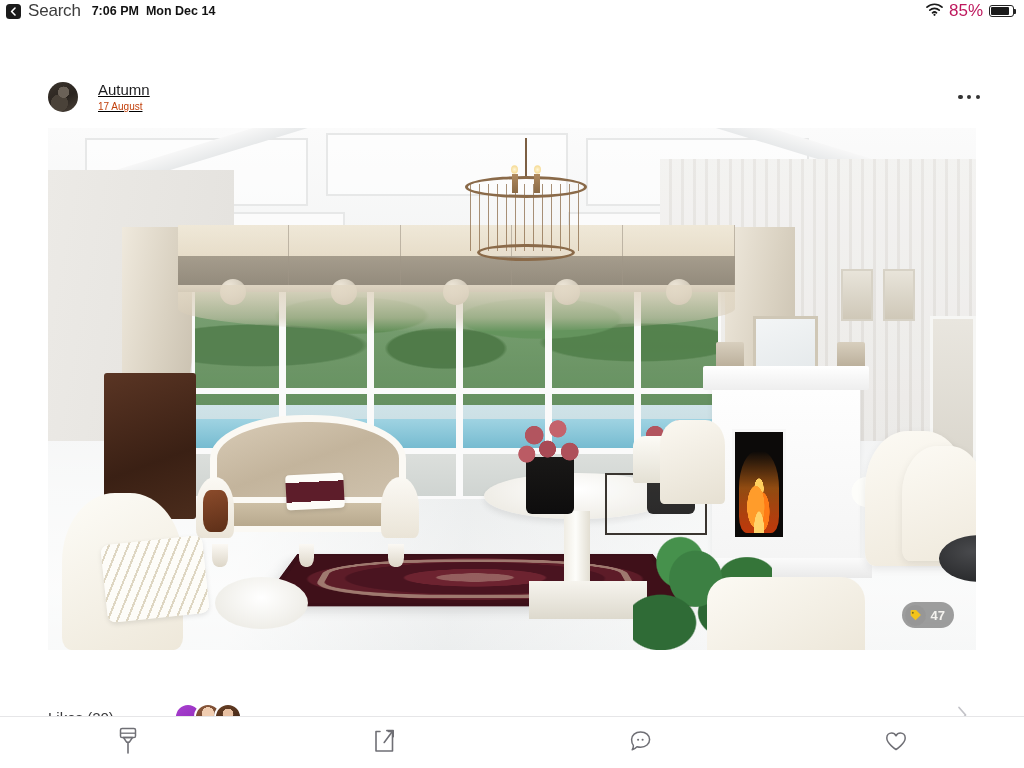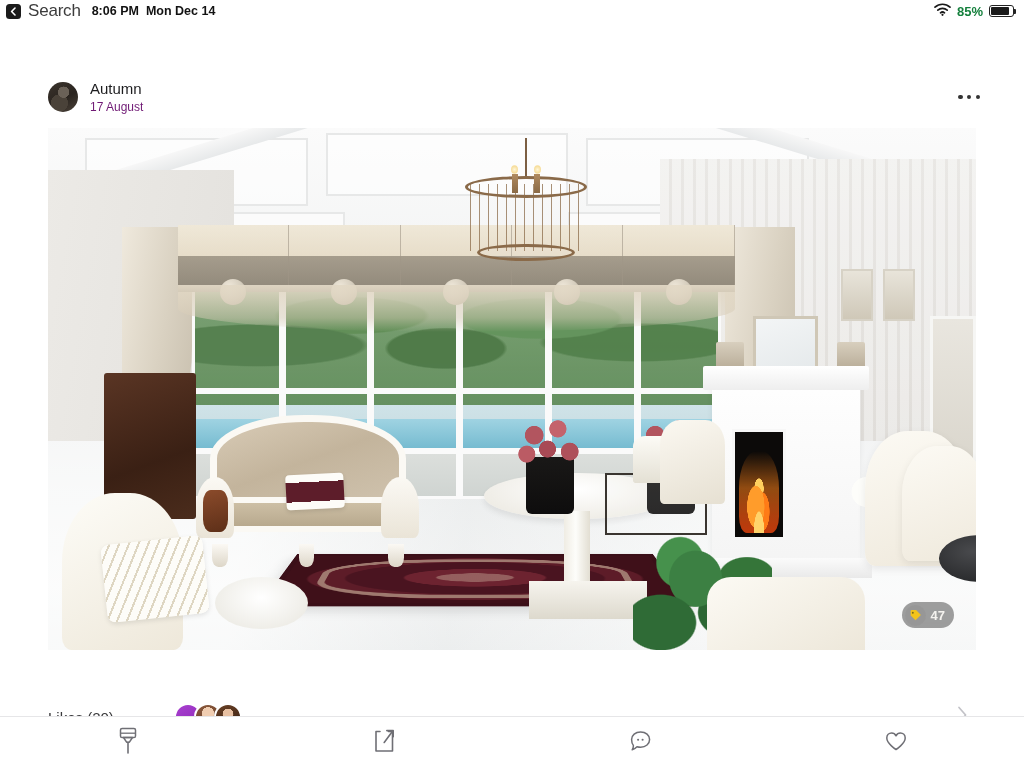--- a/index.html
+++ b/index.html
@@ -20,21 +20,21 @@
   .sb-left { display:flex; align-items:center; gap:7px; }
   .sb-back-chip {
     width:15px; height:15px; border-radius:3.5px; background:#1b1b1b;
     display:flex; align-items:center; justify-content:center; flex:0 0 auto;
   }
   .sb-back-chip svg { display:block; }
   .sb-search { font-size:17px; color:#3c3c3c; letter-spacing:-0.2px; font-weight:400; }
   .sb-time { font-size:12.5px; font-weight:700; color:#121212; margin-left:4px;}
   .sb-date { font-size:12.5px; font-weight:700; color:#121212; }
   .sb-right { margin-left:auto; display:flex; align-items:center; gap:6px; }
-  .sb-batt-pct { font-size:13px; font-weight:700; color:#15803d; }
+  .sb-batt-pct { font-size:17px; font-weight:400; color:#be185d; }
   .batt {
     width:25px; height:12px; border:1.4px solid #222; border-radius:3px;
     position:relative; display:flex; align-items:center; padding:1.3px;
   }
   .batt::after{
     content:""; position:absolute; right:-3.4px; top:3.2px;
     width:2px; height:5px; background:#222; border-radius:0 1px 1px 0;
   }
   .batt-fill{ height:100%; width:85%; background:#1a1a1a; border-radius:1px; }
 
@@ -63,23 +63,23 @@
     position:absolute; top:70px; left:0; width:1024px; height:54px;
     display:flex; align-items:center; padding:0 34px 0 48px;
   }
   .avatar{
     width:30px; height:30px; border-radius:50%; flex:0 0 auto;
     background:
       radial-gradient(circle at 52% 34%, #6a6157 0 22%, rgba(0,0,0,0) 23%),
       radial-gradient(circle at 38% 70%, #4a4239 0 30%, rgba(0,0,0,0) 31%),
       linear-gradient(150deg,#3a332c 0%,#2a241f 55%,#4b4239 100%);
   }
-  .author-meta{ margin-left:12px; line-height:1.22; }
+  .author-meta{ margin-left:20px; line-height:1.22;text-decoration:underline; }
   .author-name{ font-size:15px; color:#1d1d1f; }
-  .author-date{ font-size:12px; color:#701a75; margin-top:2px; }
+  .author-date{ font-size:10px; color:#c2410c; margin-top:2px; }
   .more-dots{ margin-left:auto; display:flex; gap:4.5px; align-items:center; cursor:pointer; padding:10px; }
   .more-dots i{ width:4.2px; height:4.2px; border-radius:50%; background:#333; display:block; }
 
   
   .design-wrap{
     position:absolute; top:128px; left:48px; width:928px; height:522px;
     overflow:hidden; background:#15803d;
   }
   .design{ position:absolute; inset:0; }
 
@@ -438,21 +438,21 @@
 <div class="app">
 
   <div class="statusbar">
     <div class="sb-left">
       <span class="sb-back-chip">
         <svg width="9" height="9" viewBox="0 0 9 9">
             <path d="M6 1 L2.6 4.5 L6 8" stroke="#fff" stroke-width="1.6" fill="none" stroke-linecap="round" stroke-linejoin="round"></path>
           </svg>
       </span>
       <span class="sb-search">Search</span>
-      <span class="sb-time">8:06 PM</span>
+      <span class="sb-time">7:06 PM</span>
       <span class="sb-date">Mon Dec 14</span>
     </div>
     <div class="sb-right">
       <span>
         <svg width="17" height="13" viewBox="0 0 17 13">
           <path d="M1 4.2 A11 11 0 0 1 16 4.2" stroke="#1a1a1a" stroke-width="1.7" fill="none" stroke-linecap="round"></path>
           <path d="M3.8 7.1 A7 7 0 0 1 13.2 7.1" stroke="#1a1a1a" stroke-width="1.7" fill="none" stroke-linecap="round"></path>
           <path d="M6.5 9.8 A3.2 3.2 0 0 1 10.5 9.8" stroke="#1a1a1a" stroke-width="1.7" fill="none" stroke-linecap="round"></path>
           <circle cx="8.5" cy="11.8" r="1.1" fill="#1a1a1a"></circle>
         </svg>

